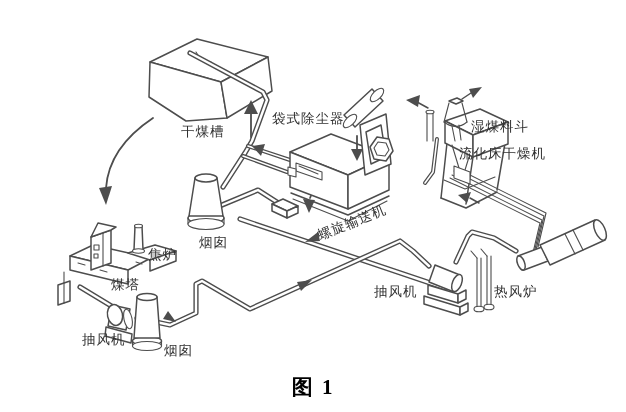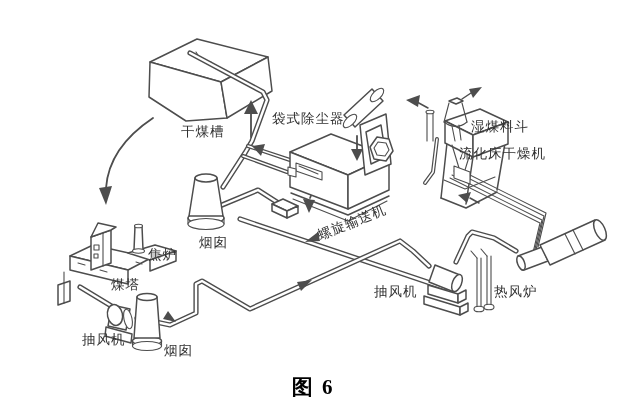--- a/index.html
+++ b/index.html
@@ -241,15 +241,15 @@
     <text class="lbl" x="199" y="247">烟囱</text>
     <text class="lbl" x="111" y="289">煤塔</text>
     <text class="lbl" x="82" y="344">抽风机</text>
     <text class="lbl" x="164" y="355">烟囱</text>
     <text class="lbl" x="374" y="296">抽风机</text>
     <text class="lbl" x="494" y="296">热风炉</text>
   </g>
 </svg>
 
 <div class="caption">
-  <span>图 6</span>
+  <span>图 1</span>
 </div>
 </div>
 
 </body></html>

